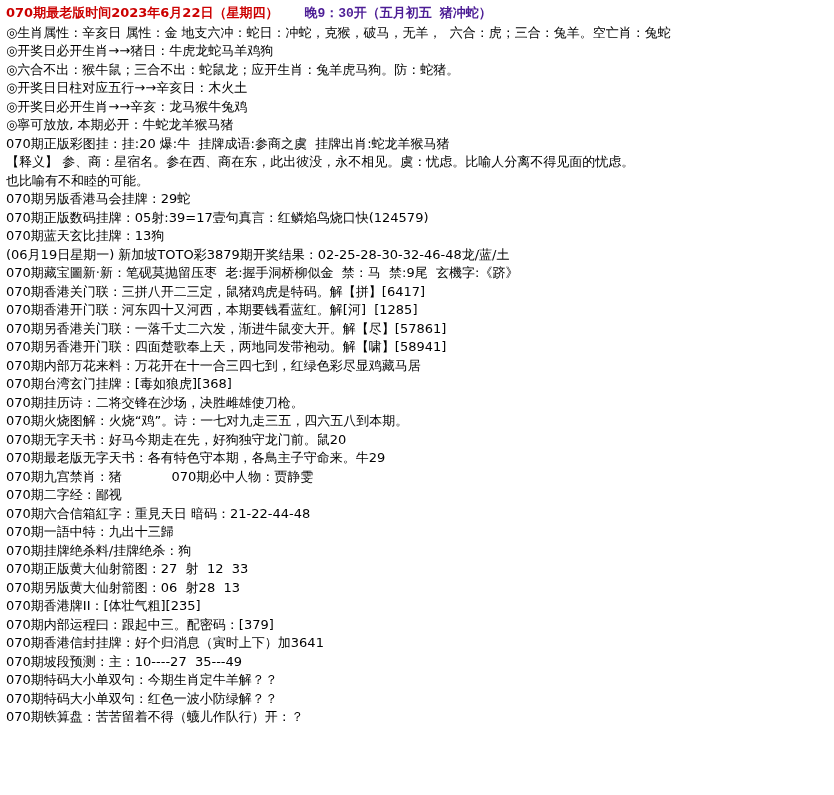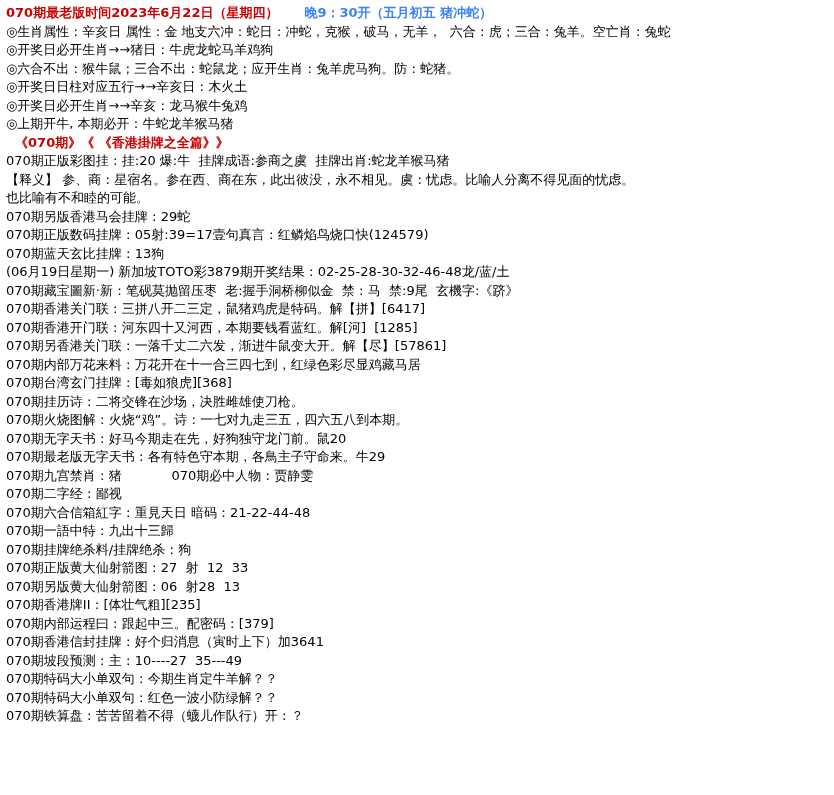--- a/index.html
+++ b/index.html
@@ -22,21 +22,22 @@
   .line {
     line-height: 18.5px;
     padding: 0 4px 0 6px;
     white-space: pre-wrap;
     word-break: break-all;
   }
   .red {
     color: #cc0000;
   }
   .blue {
-    color: #3b82f6;
+    color: #4c1d95;
+    font-family: Liberation Mono, monospace;
   }
   .bold {
     font-weight: bold;
   }
   .header-line {
     font-weight: bold;
   }
 </style>
 </head>
 <body>
@@ -44,33 +45,33 @@
 <div id="page">
 
   <div class="line header-line"><span class="red">070期最老版时间2023年6月22日（星期四）</span><span>　　</span><span class="blue">晚9：30开（五月初五 猪冲蛇）</span></div>
 
   <div id="body-lines">
       <div class="line">◎生肖属性：辛亥日 属性：金 地支六冲：蛇日：冲蛇，克猴，破马，无羊，  六合：虎；三合：兔羊。空亡肖：兔蛇</div>
       <div class="line">◎开奖日必开生肖→→猪日：牛虎龙蛇马羊鸡狗</div>
       <div class="line">◎六合不出：猴牛鼠；三合不出：蛇鼠龙；应开生肖：兔羊虎马狗。防：蛇猪。</div>
       <div class="line">◎开奖日日柱对应五行→→辛亥日：木火土</div>
       <div class="line">◎开奖日必开生肖→→辛亥：龙马猴牛兔鸡</div>
-      <div class="line">◎上期开牛, 本期必开：牛蛇龙羊猴马猪</div>
-      <div class="line red bold">  《070期》《 《香港掛牌之全篇》》</div>
+      <div class="line">◎寧可放放, 本期必开：牛蛇龙羊猴马猪</div>
       <div class="line">070期正版彩图挂：挂:20 爆:牛  挂牌成语:参商之虞  挂牌出肖:蛇龙羊猴马猪</div>
       <div class="line">【释义】 参、商：星宿名。参在西、商在东，此出彼没，永不相见。虞：忧虑。比喻人分离不得见面的忧虑。</div>
       <div class="line">也比喻有不和睦的可能。</div>
       <div class="line">070期另版香港马会挂牌：29蛇</div>
       <div class="line">070期正版数码挂牌：05射:39=17壹句真言：红鳞焰鸟烧口快(124579)</div>
       <div class="line">070期蓝天玄比挂牌：13狗</div>
       <div class="line">(06月19日星期一) 新加坡TOTO彩3879期开奖结果：02-25-28-30-32-46-48龙/蓝/土</div>
       <div class="line">070期藏宝圖新·新：笔砚莫抛留压枣  老:握手洞桥柳似金  禁：马  禁:9尾  玄機字:《跻》</div>
       <div class="line">070期香港关门联：三拼八开二三定，鼠猪鸡虎是特码。解【拼】[6417]</div>
       <div class="line">070期香港开门联：河东四十又河西，本期要钱看蓝红。解[河]  [1285]</div>
       <div class="line">070期另香港关门联：一落千丈二六发，渐进牛鼠变大开。解【尽】[57861]</div>
+      <div class="line">070期另香港开门联：四面楚歌奉上天，两地同发带袍动。解【啸】[58941]</div>
       <div class="line">070期内部万花来料：万花开在十一合三四七到，红绿色彩尽显鸡藏马居</div>
       <div class="line">070期台湾玄门挂牌：[毒如狼虎][368]</div>
       <div class="line">070期挂历诗：二将交锋在沙场，决胜雌雄使刀枪。</div>
       <div class="line">070期火烧图解：火烧“鸡”。诗：一七对九走三五，四六五八到本期。</div>
       <div class="line">070期无字天书：好马今期走在先，好狗独守龙门前。鼠20</div>
       <div class="line">070期最老版无字天书：各有特色守本期，各鳥主子守命来。牛29</div>
       <div class="line">070期九宫禁肖：猪            070期必中人物：贾静雯</div>
       <div class="line">070期二字经：鄙视</div>
       <div class="line">070期六合信箱紅字：重見天日 暗码：21-22-44-48</div>
       <div class="line">070期一語中特：九出十三歸</div>

